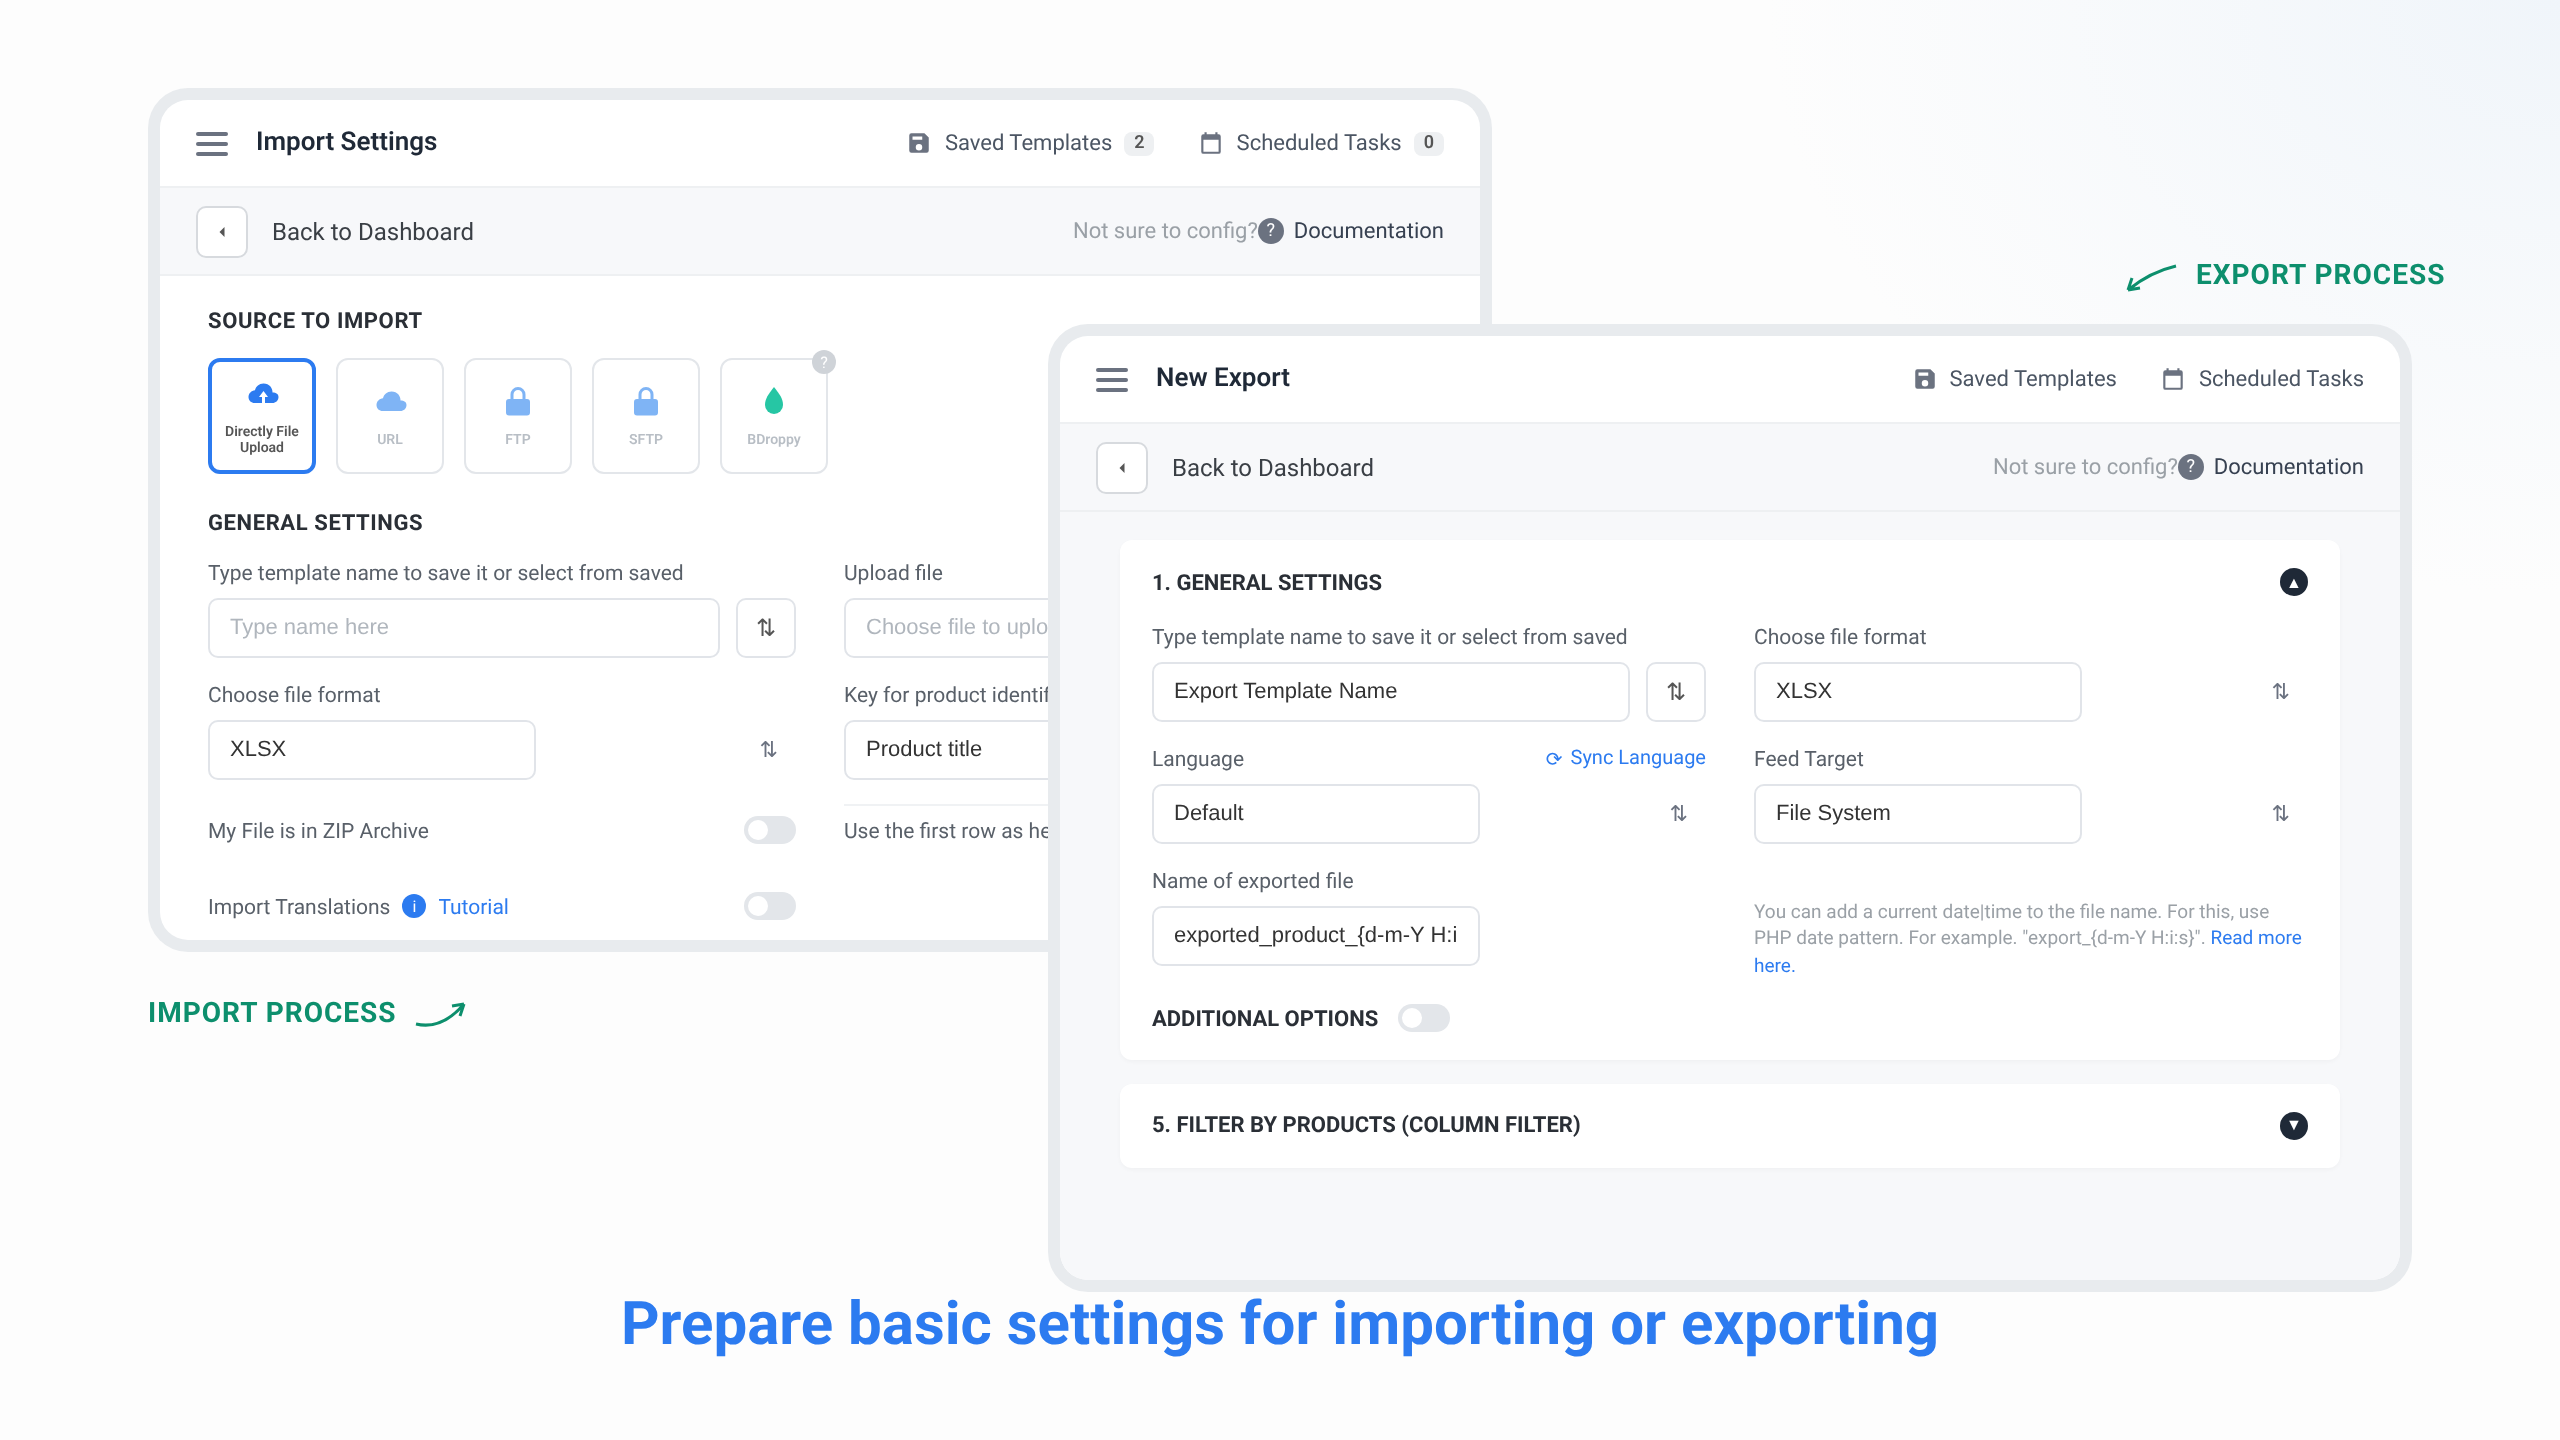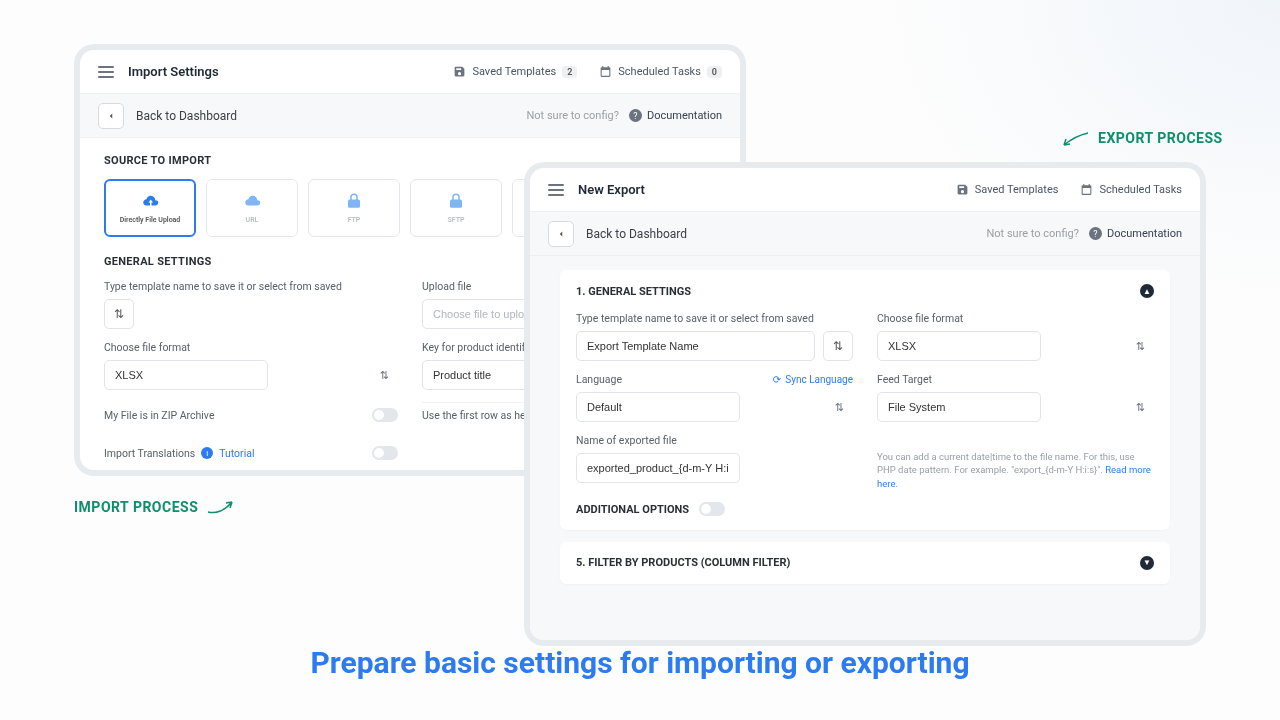--- a/index.html
+++ b/index.html
@@ -16,32 +16,32 @@
 .top-title { font-size: 13px; font-weight: 600; color: #1f2937; }
 .top-right { margin-left: auto; display: flex; gap: 22px; }
 .top-chip { display: flex; align-items: center; gap: 6px; font-size: 11px; color: #4b5563; cursor: pointer; }
 .top-chip .ico { width: 13px; height: 13px; fill: #6b7280; }
 .badge { background: #eef0f2; color: #555; border-radius: 4px; padding: 1px 5px; font-size: 9px; font-weight: 600; }
 
 .subbar { display: flex; align-items: center; background: #f7f8fa; height: 44px; padding: 0 18px; border-bottom: 1px solid #eef0f2; }
 .back-btn { width: 26px; height: 26px; border: 1px solid #d7dade; border-radius: 5px; display: flex; align-items: center; justify-content: center; margin-right: 12px; cursor: pointer; background: #fff; }
 .back-btn svg { width: 10px; height: 10px; fill: #555; }
 .subbar-title { font-size: 12px; color: #3a3f45; }
-.subbar-right { margin-left: auto; display: flex; align-items: center; gap: 10px; font-size: 11px; }
+.subbar-right { margin-left: auto; display: flex; align-items: center; font-size: 11px; }
 .muted { color: #9aa0a6; }
 .doclink { display: flex; align-items: center; gap: 5px; color: #374151; cursor: pointer; }
 .doclink .qm { width: 13px; height: 13px; border-radius: 50%; background: #6b7280; color: #fff; font-size: 9px; display: flex; align-items: center; justify-content: center; }
 
 .content { padding: 16px 24px; overflow: hidden; }
 .win-export .content { padding: 14px 30px; }
 
 .sec-label { font-size: 11px; font-weight: 700; letter-spacing: 0.3px; color: #2a2f36; margin-bottom: 12px; }
 
 .source-row { display: flex; gap: 10px; margin-bottom: 18px; position: relative; }
-.source-card { width: 92px; height: 58px; border: 1px solid #e3e6ea; border-radius: 6px; display: flex; flex-direction: column; align-items: center; justify-content: center; gap: 6px; cursor: pointer; }
+.source-card { width: 54px; height: 58px; border: 1px solid #e3e6ea; border-radius: 6px; display: flex; flex-direction: column; align-items: center; justify-content: center; gap: 6px; cursor: pointer; }
 .source-card.active { border: 2px solid #2c7bf0; }
 .source-card .sico { width: 20px; height: 18px; }
 .source-card .slabel { font-size: 7px; color: #555; font-weight: 600; text-align: center; }
 .source-card.dim .slabel { color: #b8bec5; }
 .qchip { position: absolute; right: -4px; top: -4px; width: 12px; height: 12px; border-radius: 50%; background: #cfd3d8; color: #fff; font-size: 8px; display: flex; align-items: center; justify-content: center; }
 
 .form-row { display: flex; gap: 24px; margin-bottom: 12px; }
 .form-col { flex: 1; min-width: 0; }
 .flabel { font-size: 10.5px; color: #596069; margin-bottom: 6px; display: block; }
 .flabel-row { display: flex; align-items: center; justify-content: space-between; margin-bottom: 6px;}
@@ -163,20 +163,21 @@
         <div class="qchip">?</div>
       </div>
     </div>
 
     <div class="sec-label">GENERAL SETTINGS</div>
 
     <div class="form-row">
       <div class="form-col">
         <span class="flabel">Type template name to save it or select from saved</span>
         <div class="input-wrap">
+          <input class="inp" placeholder="Type name here" style="">
           <div class="sq-btn">⇅</div>
         </div>
       </div>
       <div class="form-col">
         <span class="flabel">Upload file</span>
         <input class="inp" placeholder="Choose file to upload" style="">
       </div>
     </div>
 
     <div class="form-row">

